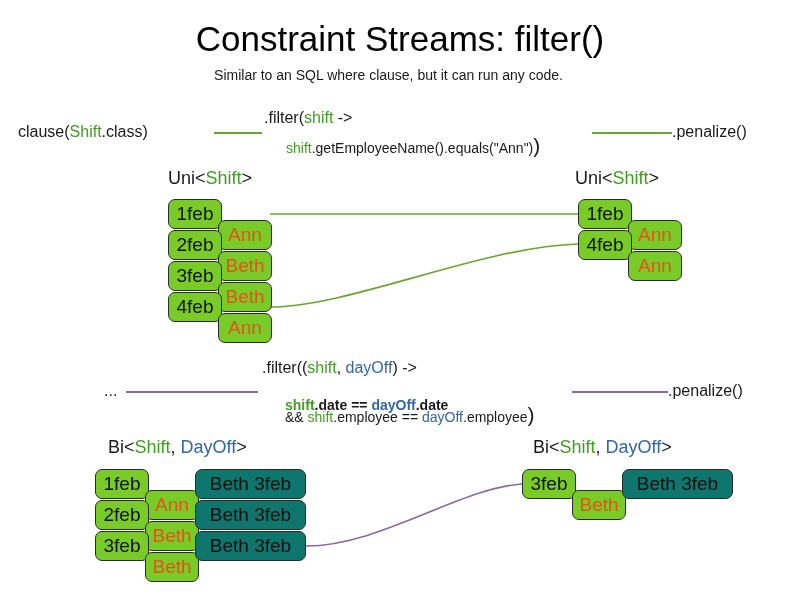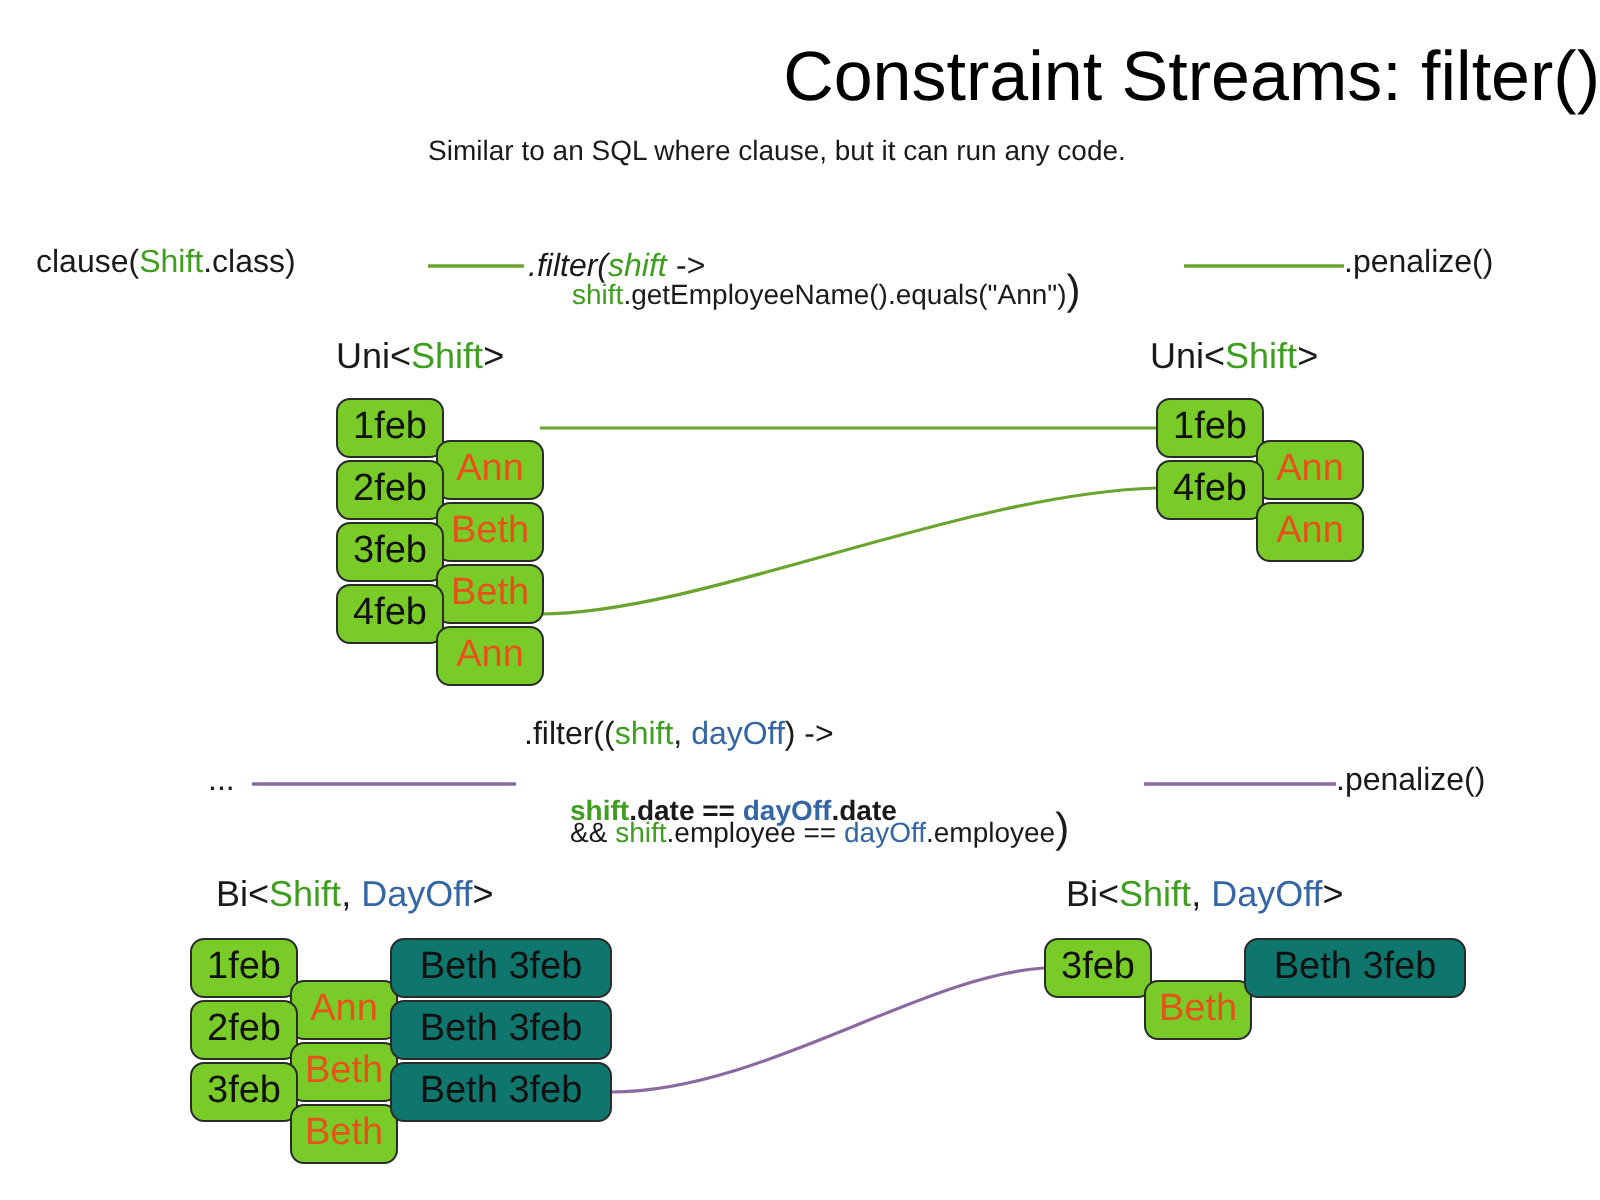--- a/index.html
+++ b/index.html
@@ -4,21 +4,21 @@
 <style>
   html,body{margin:0;padding:0;}
   body{
     width:800px;height:600px;background:#ffffff;
     font-family:"Liberation Sans","DejaVu Sans",sans-serif;
     position:relative;overflow:hidden;color:#1a1a1a;
   }
   .abs{position:absolute;}
   
   #title{
-    left:0;top:18px;width:800px;text-align:right;
+    left:0;top:18px;width:800px;text-align:center;
     font-size:35px;line-height:42px;color:#000;white-space:nowrap;
   }
   #subtitle{
     left:0;top:66px;width:777px;text-align:center;
     font-size:14px;line-height:18px;color:#1a1a1a;white-space:nowrap;
   }
   
   .code{font-size:16px;line-height:20px;white-space:nowrap;color:#1a1a1a;}
   .code.small{font-size:14px;line-height:19px;}
   .green{color:#3f9e1f;}
@@ -62,21 +62,21 @@
 
   <line x1="572" y1="392" x2="668" y2="392" stroke="#8a6aa0" stroke-width="1.8"></line>
 
   <path d="M306 546 C 380 546, 460 488, 522 484" fill="none" stroke="#8a6aa0" stroke-width="1.6"></path>
 </svg>
 
 <div class="abs code" style="left:18px;top:122px;">
   <span>clause(</span><span class="green">Shift</span><span>.class)</span>
 </div>
 
-<div class="abs code" style="left:264px;top:124px;font-style:italic;">
+<div class="abs code" style="left:264px;top:108px;">
   <span>.filter(</span><span class="green small">shift</span><span class="small"> -&gt;</span>
 </div>
 
 <div class="abs code small" style="left:286px;top:136px;">
   <span class="green">shift</span><span>.getEmployeeName().equals("Ann")</span><span class="big-paren">)</span>
 </div>
 
 <div class="abs code" style="left:672px;top:122px;">.penalize()</div>
 
 <div class="abs node-label" style="left:168px;top:167px;">

